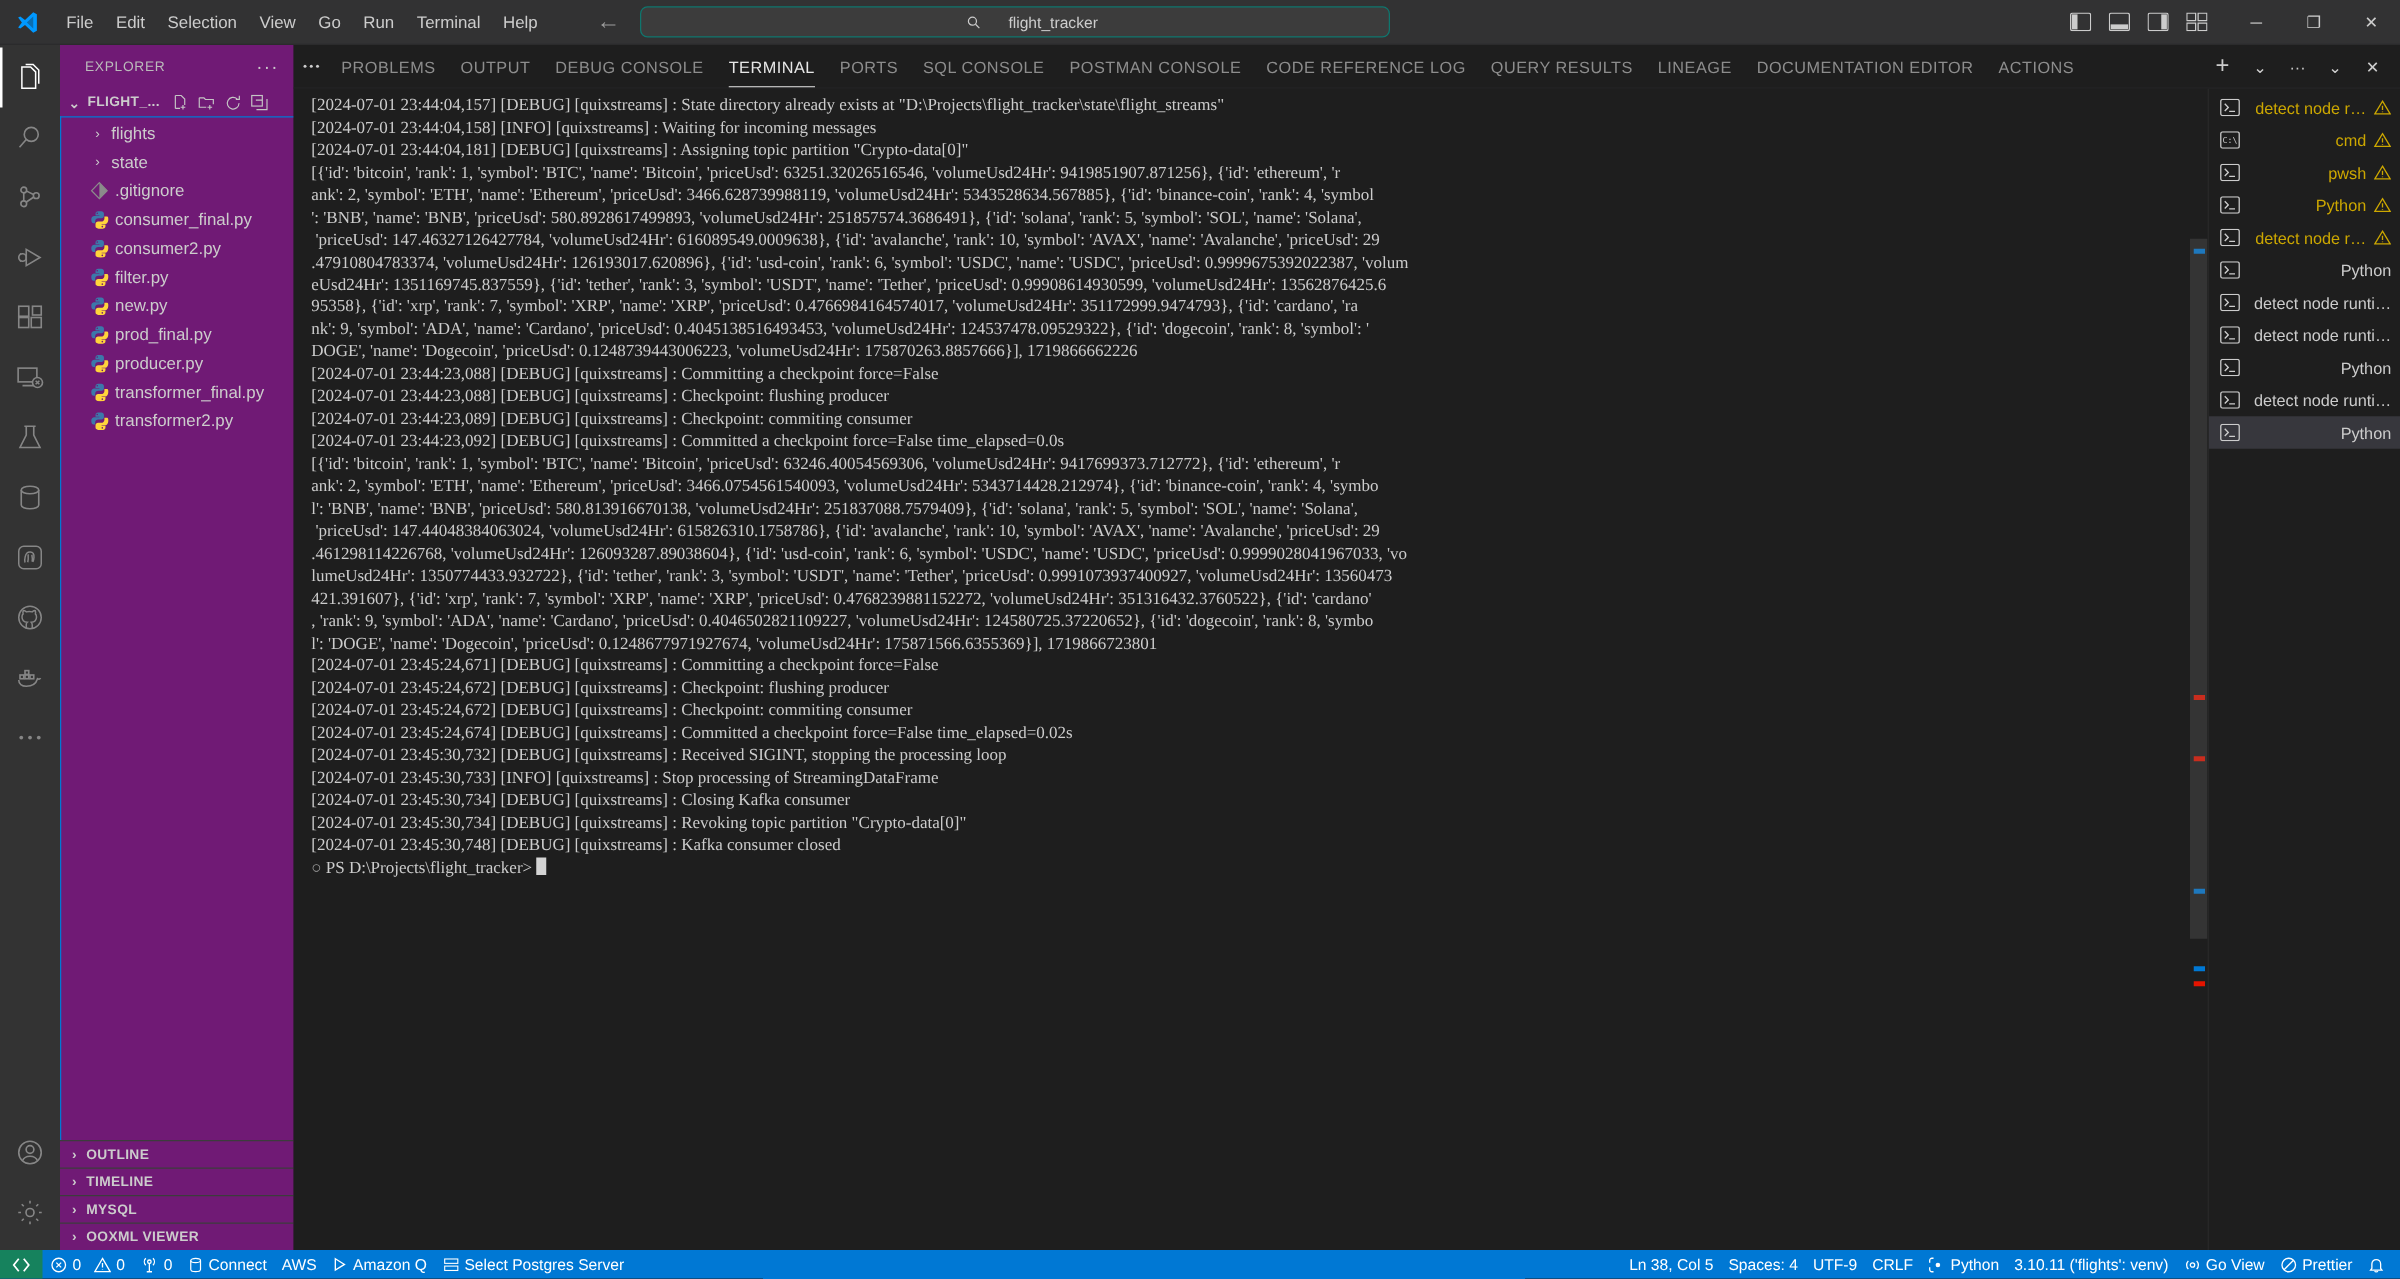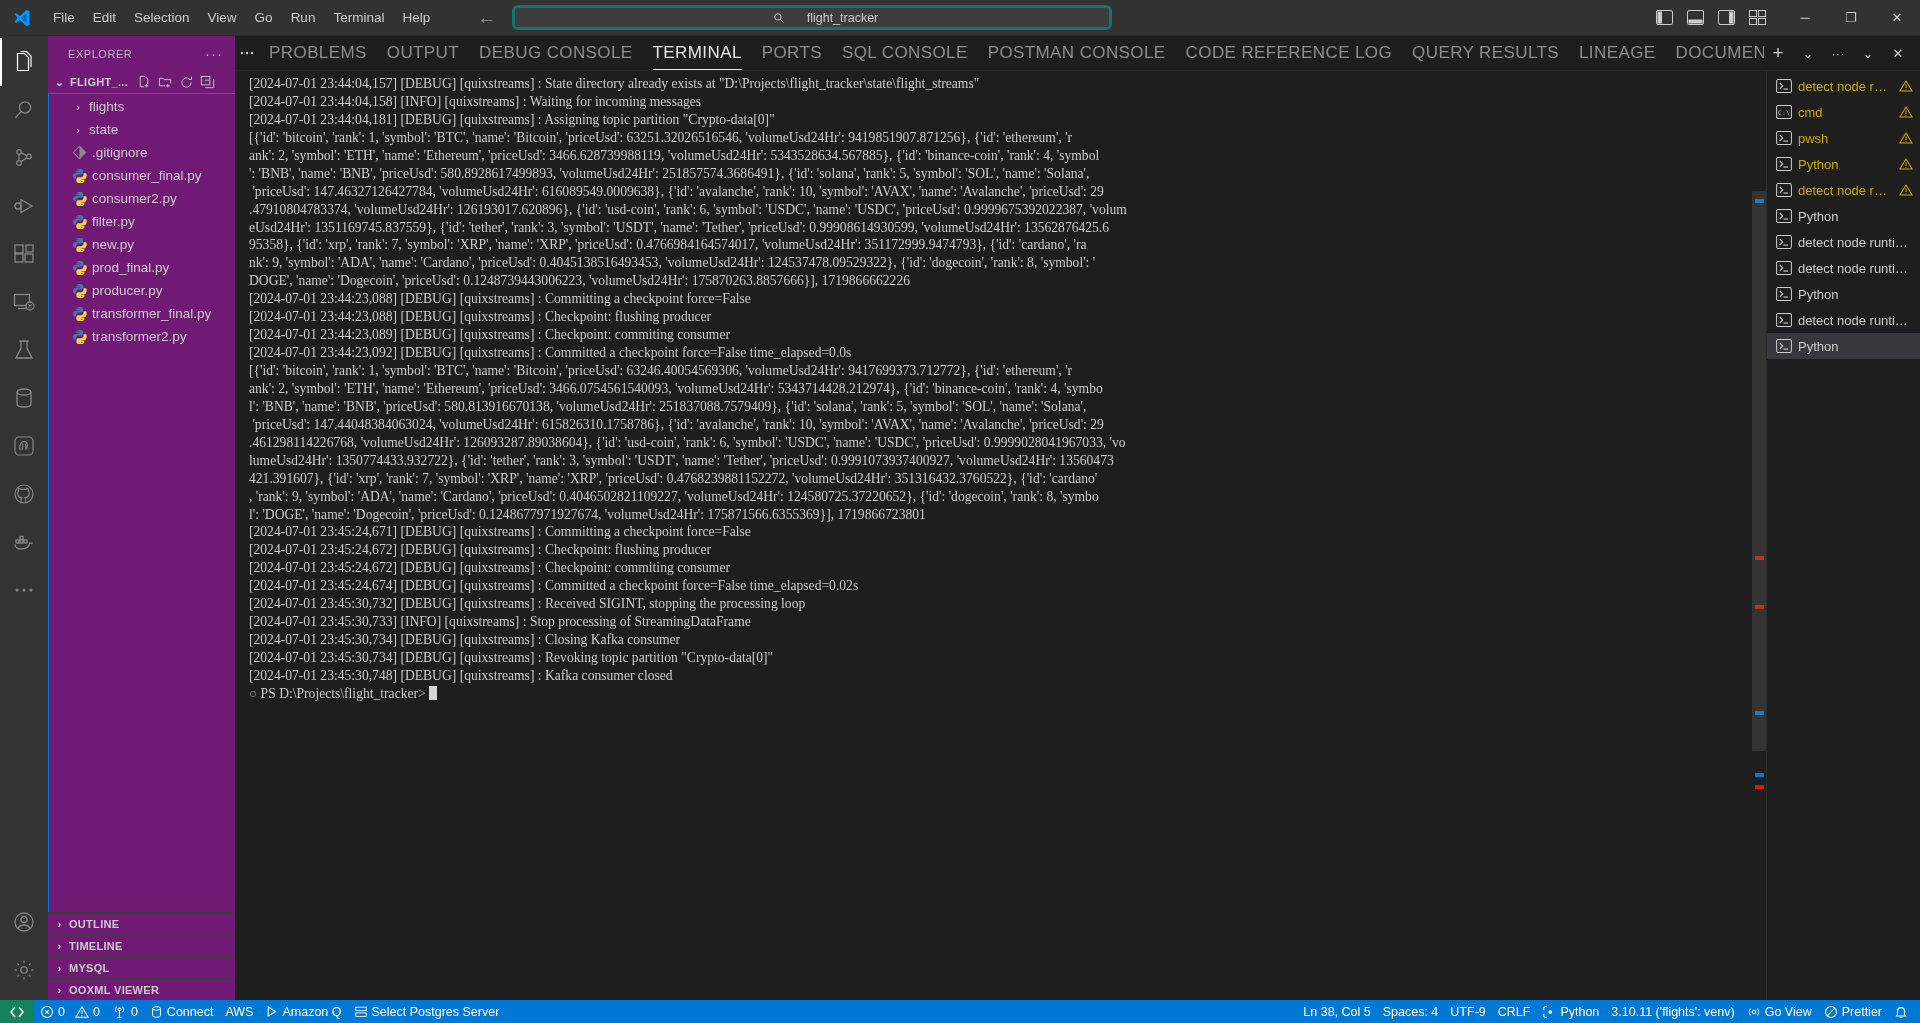--- a/index.html
+++ b/index.html
@@ -23,21 +23,21 @@
   .menubar{ display:flex; align-items:center; height:100%; }
   .menu-item{
     padding:0 9px; height:100%; display:flex; align-items:center;
     color:#cccccc; font-size:13.5px; cursor:default; white-space:nowrap;
   }
   .nav-arrows{ display:flex; align-items:center; gap:14px; margin-left:38px; }
   .nav-arrow{ color:#9a9a9a; font-size:19px; line-height:1; cursor:default; }
   .nav-arrow.disabled{ color:#6a6a6a; }
   .cmdcenter{
     position:absolute; left:512px; width:600px; height:25px; background:#3c3c3c;
-    border:3px solid #0f766e; border-radius:6px; display:flex; align-items:center;
+    border:1px solid #0f766e; border-radius:6px; display:flex; align-items:center;
     justify-content:center; gap:22px; color:#cccccc; font-size:12.5px; cursor:default;padding-left:27px;
   }
   .titlebar-right{ position:absolute; right:0; top:0; height:100%; display:flex; align-items:center; }
   .layout-icons{ display:flex; align-items:center; gap:14px; padding-right:16px; }
   .layout-ic{ width:17px; height:15px; position:relative; cursor:default; }
   .win-btn{
     width:46px; height:36px; display:flex; align-items:center; justify-content:center;
     color:#cccccc; font-size:13px; cursor:default;
   }
 
@@ -100,21 +100,21 @@
   .mainarea{ flex:1 1 auto; display:flex; flex-direction:column; min-width:0; background:#1e1e1e; }
 
   
   .panelhead{
     height:35px; flex:0 0 35px; background:#1e1e1e; display:flex; align-items:stretch;
     border-bottom:1px solid #252526; position:relative;
   }
   .ph-left{ width:28px; display:flex; align-items:center; justify-content:center; color:#cccccc; }
   .ph-tabs{ display:flex; align-items:stretch; overflow:hidden; flex:1 1 auto; }
   .ph-tab{
-    display:flex; align-items:center; padding:0 10px; font-size:17px; letter-spacing:.4px;
+    display:flex; align-items:center; padding:0 10px; font-size:13px; letter-spacing:.4px;
     text-transform:uppercase; color:#8d8d8d; cursor:default; white-space:nowrap; position:relative;text-align:right;
   }
   .ph-tab.active{ color:#e7e7e7; }
   .ph-tab.active:after{
     content:""; position:absolute; left:10px; right:10px; bottom:0; height:1px; background:#e7e7e7;
   }
   .ph-right{ display:flex; align-items:center; gap:2px; padding-right:8px; }
   .ph-btn{
     width:28px; height:28px; display:flex; align-items:center; justify-content:center;
     color:#cccccc; font-size:13px; cursor:default; border-radius:4px;
@@ -140,21 +140,21 @@
     position:absolute; right:0; width:14px; background:rgba(121,121,121,.25);
   }
 
   
   .termtabs{
     width:154px; flex:0 0 154px; background:#1e1e1e; border-left:1px solid #2b2b2b;
     display:flex; flex-direction:column; padding-top:2px; overflow:hidden;
   }
   .tt{
     height:26px; display:flex; align-items:center; gap:6px; padding:0 7px 0 8px;
-    font-size:13px; color:#cccccc; cursor:default; white-space:nowrap; position:relative;
+    font-size:13px; color:#cccccc; cursor:default; white-space:nowrap; position:relative;text-align:right;
   }
   .tt.active{ background:#37373d; }
   .tt-ic{ flex:0 0 17px; width:17px; height:15px; display:flex; align-items:center; justify-content:center;}
   .tt-label{ flex:1 1 auto; overflow:hidden; text-overflow:ellipsis; }
   .tt.warn .tt-label{ color:#cca700; }
   .tt-warn-ic{ flex:0 0 14px; color:#cca700; display:flex; align-items:center; }
 
   
   .statusbar{
     height:23px; flex:0 0 23px; background:#0078d4; display:flex; align-items:center;

